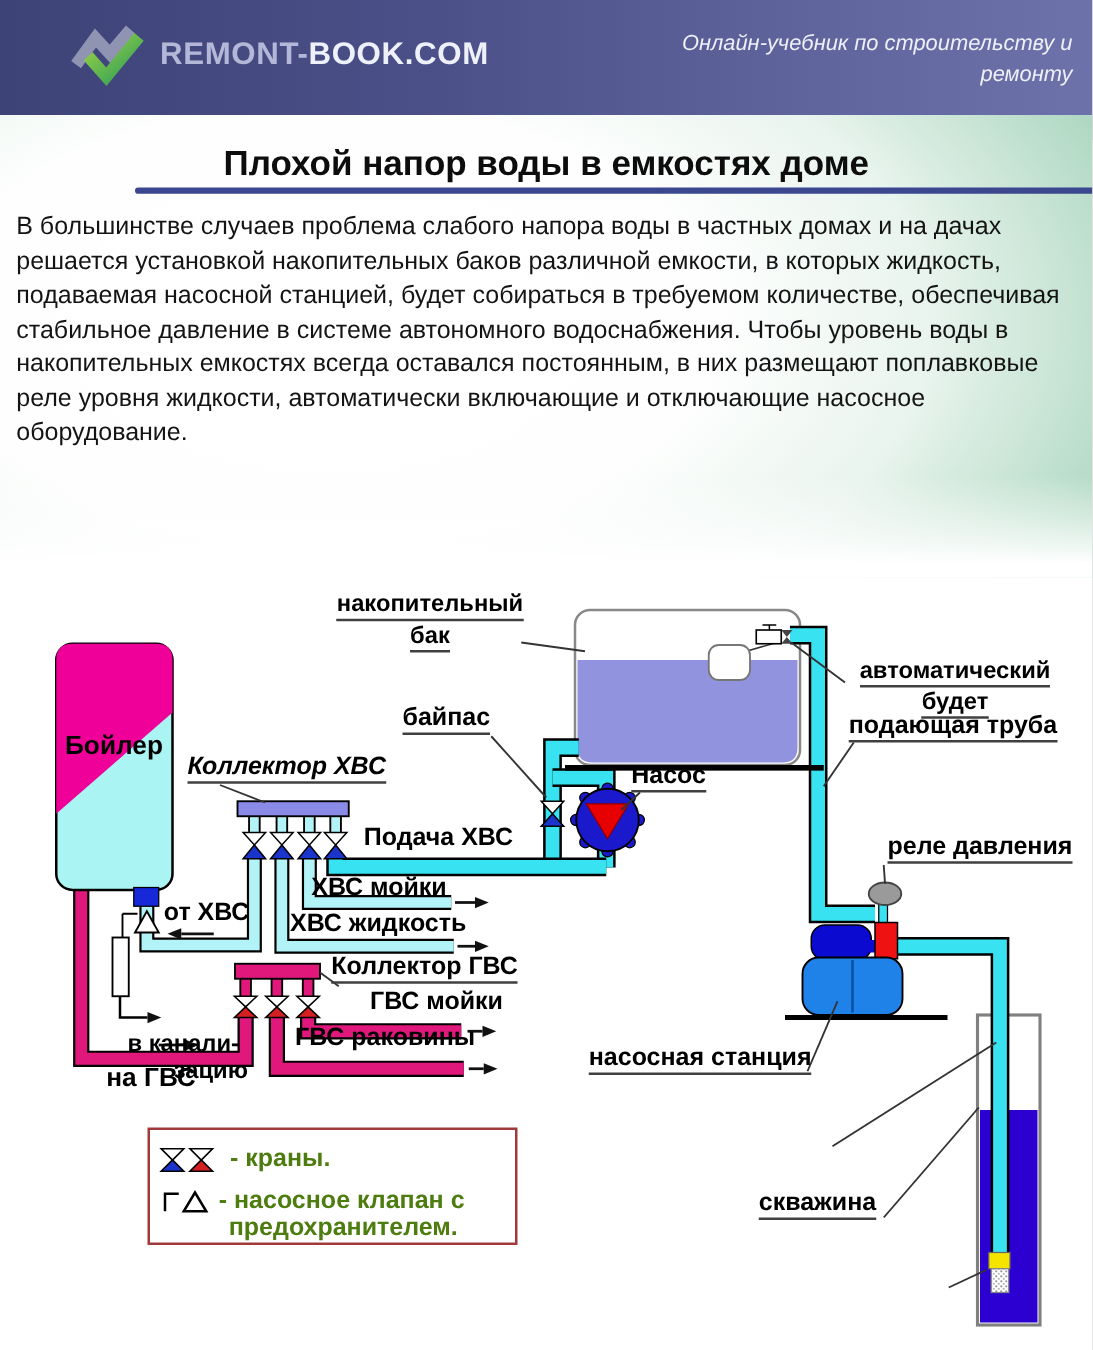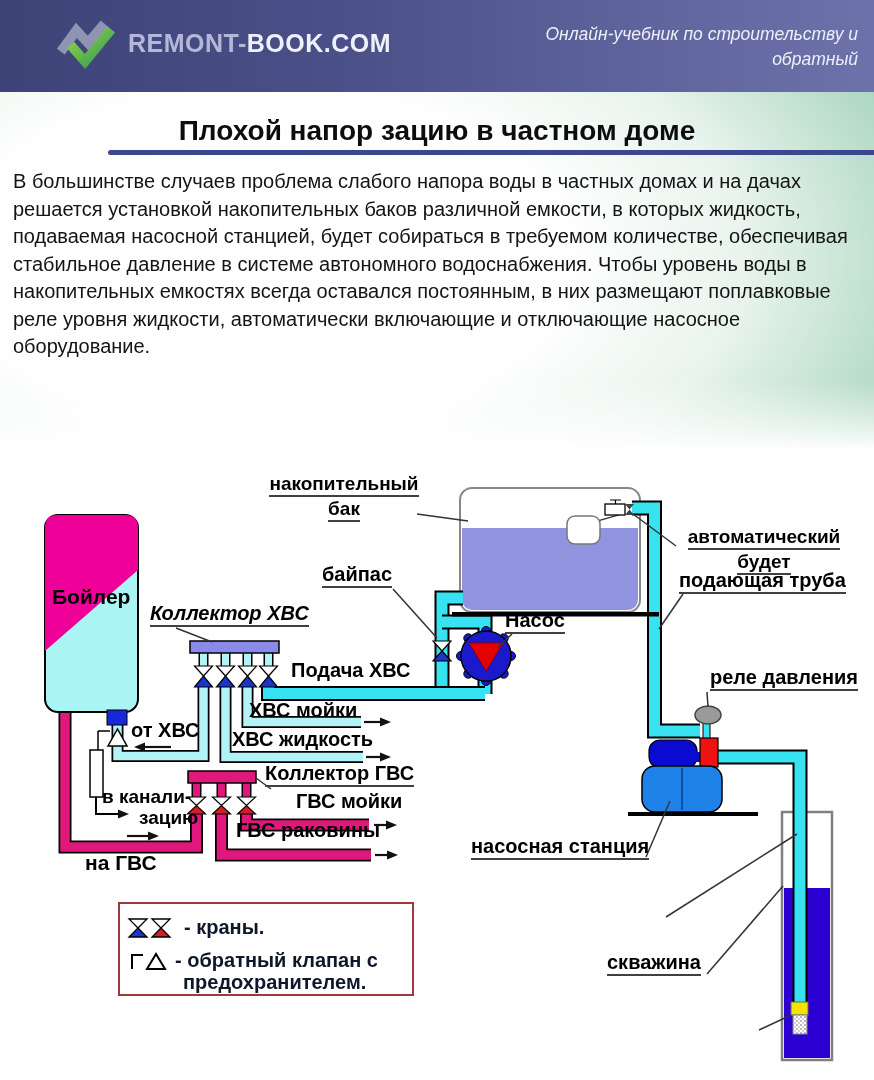--- a/index.html
+++ b/index.html
@@ -48,21 +48,21 @@
   .so{fill:none;stroke:#000;stroke-width:10px;}
   .sf{fill:none;stroke:#b2f3f7;stroke-width:7px;}
   .tf{fill:none;stroke:#e0187c;stroke-width:7px;}
   .ptr{stroke:#333;stroke-width:1.5px;fill:none;}
   .arr{stroke:#111;stroke-width:2.2px;fill:none;}
   .ah{fill:#111;stroke:none;}
 
   
   .legend{position:absolute;left:118px;top:902px;width:292px;height:90px;z-index:10;
     border:2px solid #a03a3a;background:rgba(255,255,255,.6);}
-  .legend-row{position:absolute;display:flex;align-items:center;font-weight:bold;font-size:20px;color:#0f172a;}
+  .legend-row{position:absolute;display:flex;align-items:center;font-weight:bold;font-size:20px;color:#4d7c0f;}
   .lr1{left:7px;top:12px;gap:11px;}
   .lr2{left:9px;top:45px;gap:8px;align-items:flex-start;}
   .lr2 .txt div{line-height:22px;}
   .lr2 .txt .ind{padding-left:8px;}
 </style>
 </head>
 <body>
 
 <div class="page">
 
@@ -73,25 +73,25 @@
           <linearGradient id="lg" x1="0" y1="0" x2="1" y2="1">
             <stop offset="0" stop-color="#9fd348"></stop>
               <stop offset="1" stop-color="#2f9e55"></stop>
           </linearGradient>
         </defs>
         <path d="M 5 36 L 21 14 L 33 27 L 50 7" stroke="#8f94b2" stroke-width="10" fill="none"></path>
         <path d="M 15 29 L 30 46 L 57 13" stroke="url(#lg)" stroke-width="10" fill="none"></path>
       </svg>
       <div class="logo-text"><span class="lt1">REMONT-</span><span class="lt2">BOOK.COM</span></div>
     </div>
-    <div class="tagline">Онлайн-учебник по строительству и обратный</div>
+    <div class="tagline">Онлайн-учебник по строительству и ремонту</div>
   </header>
 
   <section class="content">
-    <h1>Плохой напор зацию в частном доме</h1>
+    <h1>Плохой напор воды в емкостях доме</h1>
     <div class="title-rule"></div>
     <p class="body-text">В большинстве случаев проблема слабого напора воды в частных домах и на дачах решается установкой накопительных баков различной емкости, в которых жидкость, подаваемая насосной станцией, будет собираться в требуемом количестве, обеспечивая стабильное давление в системе автономного водоснабжения. Чтобы уровень воды в накопительных емкостях всегда оставался постоянным, в них размещают поплавковые реле уровня жидкости, автоматически включающие и отключающие насосное оборудование.</p>
   </section>
 
   <div class="diagram-bg"></div>
 
   <svg class="schematic" viewBox="0 0 874 1080" aria-hidden="true">
     <defs>
       <pattern id="dots" width="4" height="4" patternUnits="userSpaceOnUse">
         <rect width="4" height="4" fill="#fff"></rect>
@@ -267,21 +267,21 @@
     <div><span class="ul">накопительный</span></div>
     <div><span class="ul">бак</span></div>
   </div>
   <div class="dlabel" style="left:322px;top:563px;"><span class="ul">байпас</span></div>
   <div class="dlabel" style="left:505px;top:609px;"><span class="ul">Насос</span></div>
   <div class="dlabel" style="left:150px;top:602px;font-style:italic;"><span class="ul">Коллектор ХВС</span></div>
   <div class="dlabel" style="left:291px;top:659px;">Подача ХВС</div>
   <div class="dlabel" style="left:249px;top:699px;">ХВС мойки</div>
   <div class="dlabel" style="left:232px;top:728px;">ХВС жидкость</div>
   <div class="dlabel" style="left:131px;top:719px;">от ХВС</div>
-  <div class="dlabel f19" style="left:102px;top:786px;line-height:21px;">
+  <div class="dlabel f19" style="left:102px;top:825px;line-height:21px;">
     <div>в канали-</div>
     <div style="padding-left:37px;">зацию</div>
   </div>
   <div class="dlabel" style="left:265px;top:762px;"><span class="ul">Коллектор ГВС</span></div>
   <div class="dlabel" style="left:296px;top:790px;">ГВС мойки</div>
   <div class="dlabel" style="left:236px;top:819px;">ГВС раковины</div>
   <div class="dlabel f21" style="left:85px;top:851px;">на ГВС</div>
   <div class="dlabel f21" style="left:52px;top:585px;">Бойлер</div>
   <div class="dlabel ctr f19" style="left:664px;top:525px;width:200px;line-height:23px;">
     <div><span class="ul">автоматический</span></div>
@@ -303,19 +303,19 @@
         </g>
       </svg>
       <span>- краны.</span>
     </div>
     <div class="legend-row lr2">
       <svg width="38" height="22" viewBox="0 0 38 22" style="margin-top:1px;">
         <path d="M 3 19 V 5 H 14" stroke="#000" stroke-width="2" fill="none"></path>
         <polygon points="18,19 36,19 27,4" fill="#fff" stroke="#000" stroke-width="2"></polygon>
       </svg>
       <div class="txt">
-        <div>- обратный клапан с</div>
+        <div>- насосное клапан с</div>
         <div class="ind">предохранителем.</div>
       </div>
     </div>
   </div>
 
 </div>
 
 </body></html>

